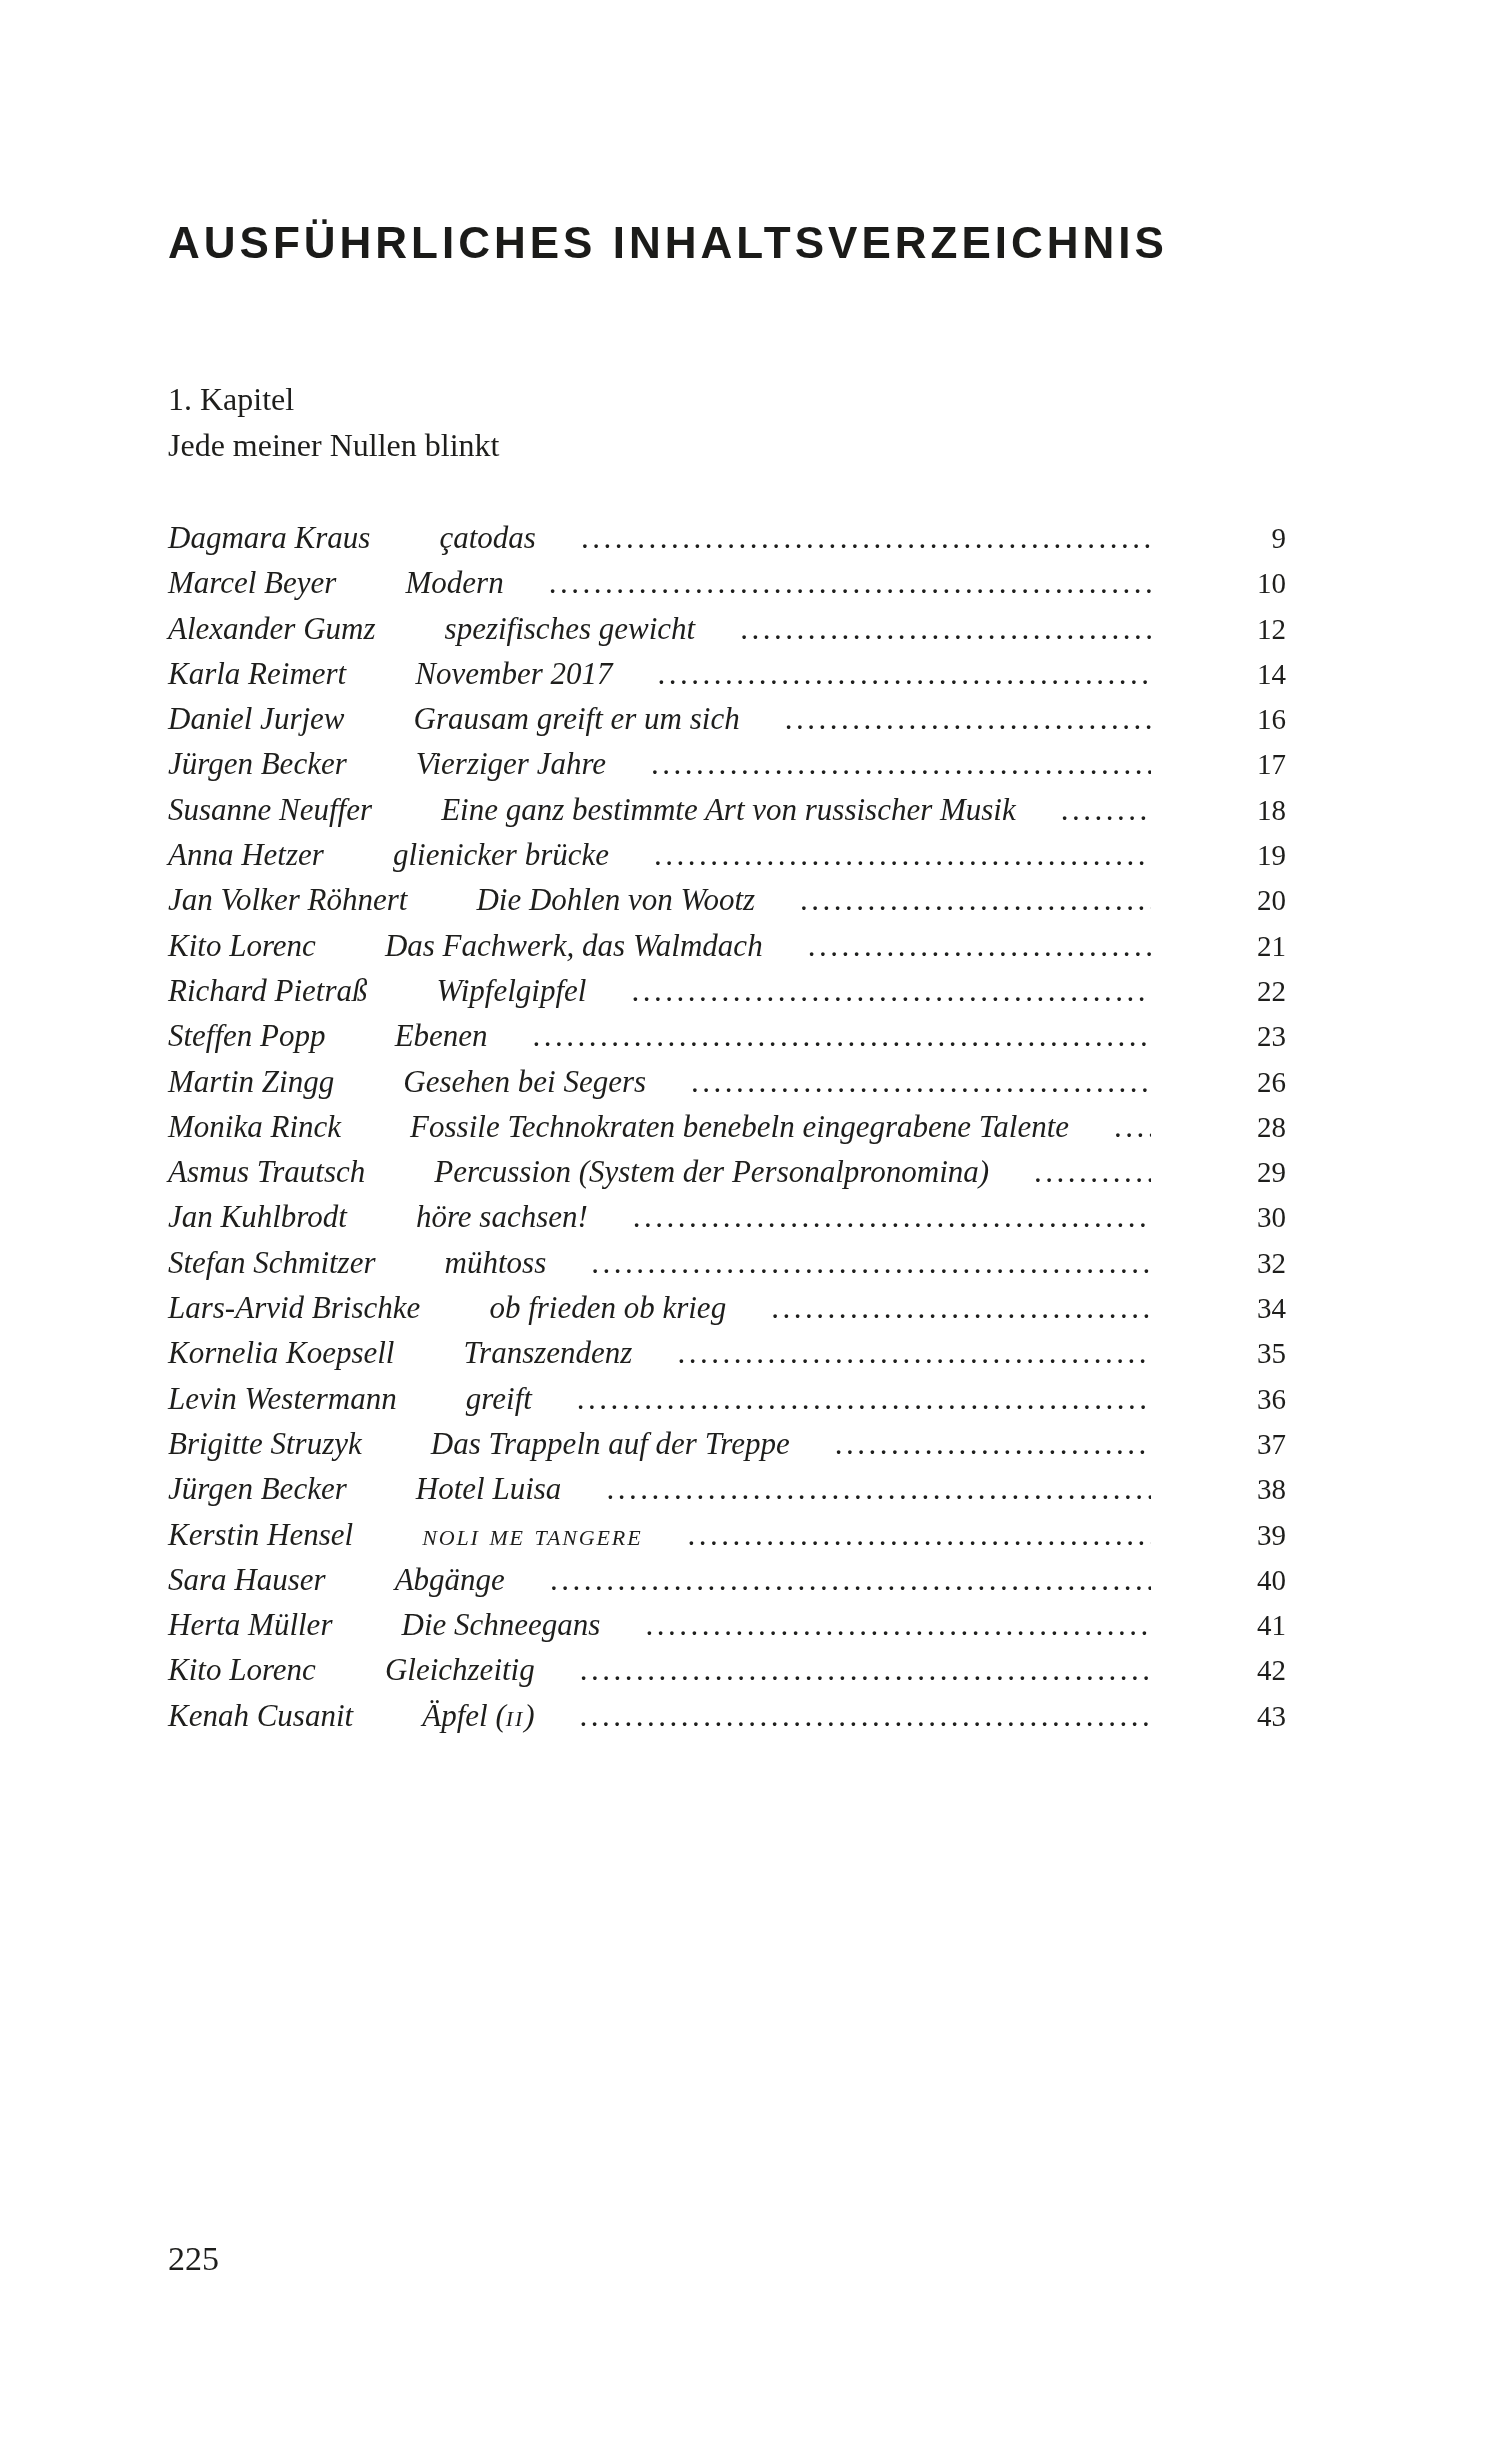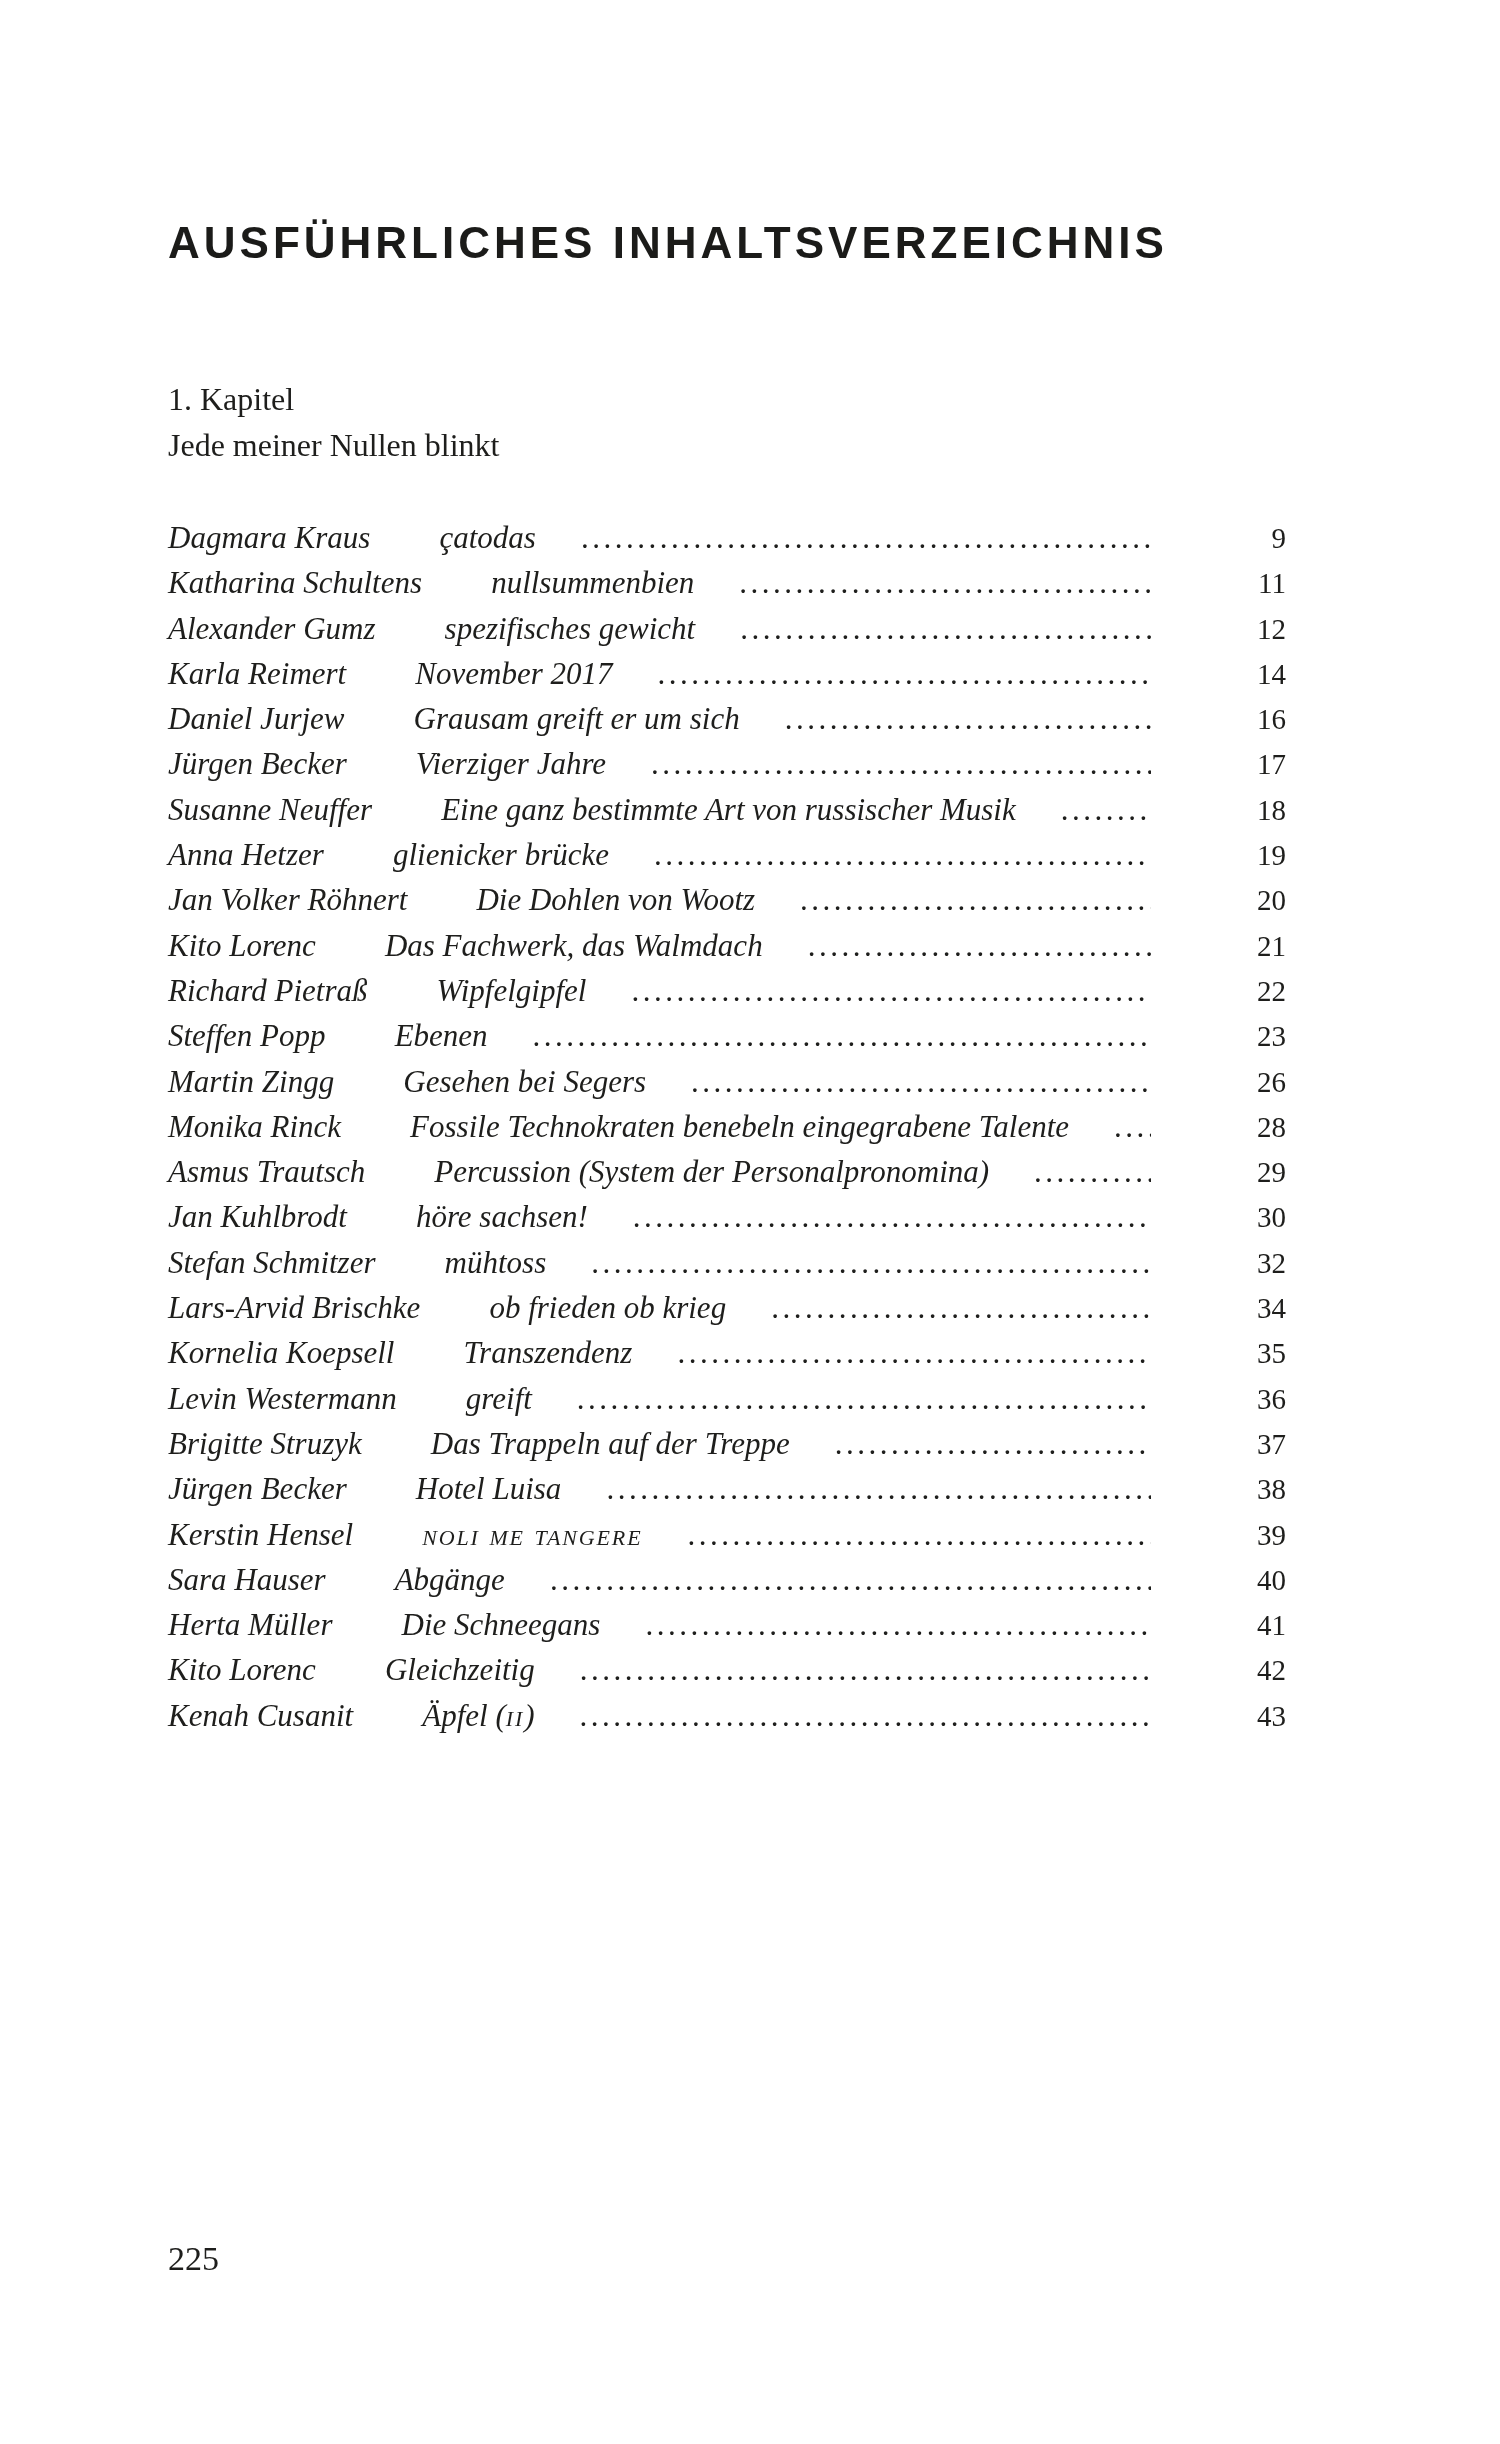--- a/index.html
+++ b/index.html
@@ -102,24 +102,24 @@
   </div>
 
   <div class="toc">
       <div class="toc-row">
         <span class="author">Dagmara Kraus</span>
         <span class="title"><span>çatodas</span></span>
         <span class="leader"></span>
         <span class="pagenum">9</span>
       </div>
       <div class="toc-row">
-        <span class="author">Katharina Schultens</span>
-        <span class="title"><span>nullsummenbien</span></span>
-        <span class="leader"></span>
-        <span class="pagenum">11</span>
+        <span class="author">Marcel Beyer</span>
+        <span class="title"><span>Modern</span></span>
+        <span class="leader"></span>
+        <span class="pagenum">10</span>
       </div>
       <div class="toc-row">
         <span class="author">Alexander Gumz</span>
         <span class="title"><span>spezifisches gewicht</span></span>
         <span class="leader"></span>
         <span class="pagenum">12</span>
       </div>
       <div class="toc-row">
         <span class="author">Karla Reimert</span>
         <span class="title"><span>November 2017</span></span>

